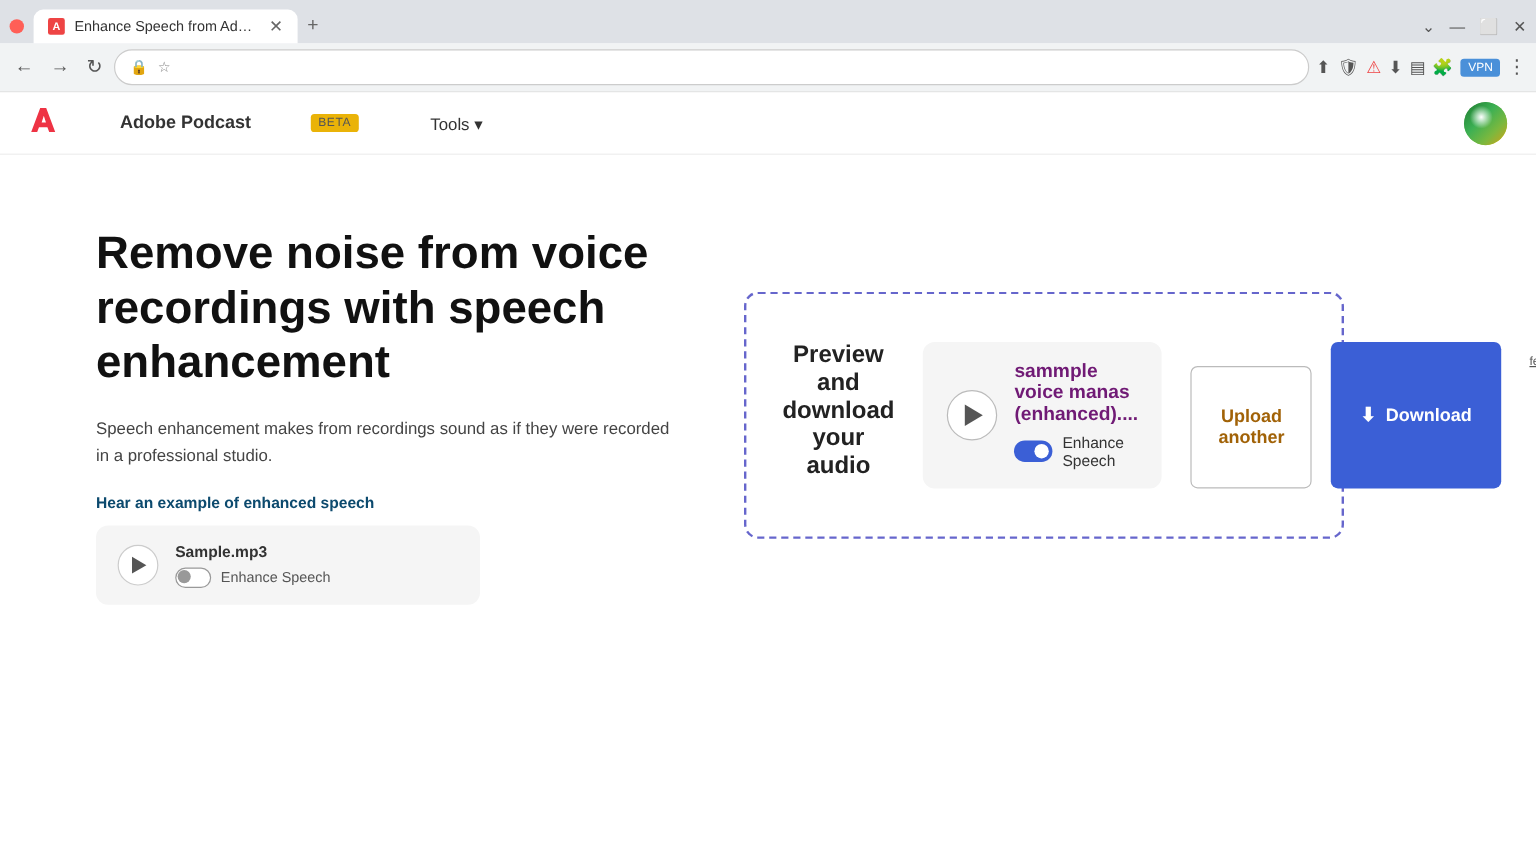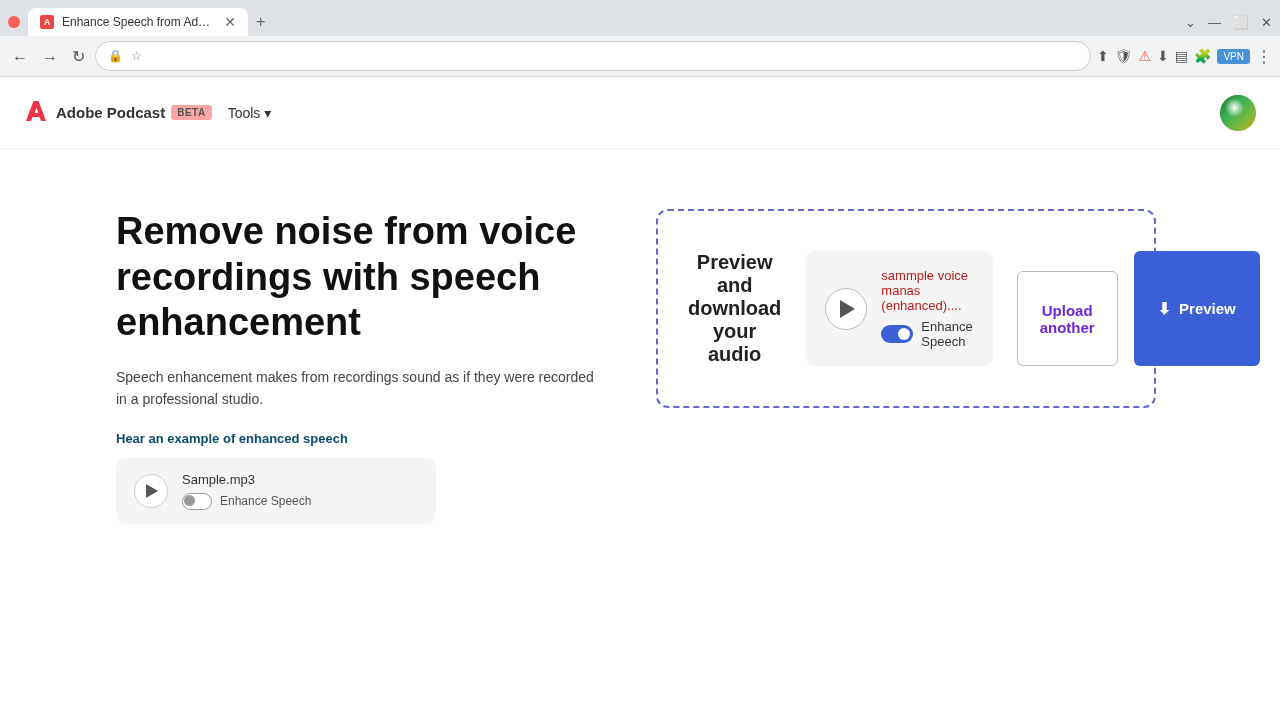--- a/index.html
+++ b/index.html
@@ -19,63 +19,63 @@
     .nav-btn { background: none; border: none; font-size: 16px; color: #555; cursor: pointer; padding: 4px; border-radius: 4px; }
     .address-bar { flex: 1; display: flex; align-items: center; background: #fff; border: 1px solid #ccc; border-radius: 20px; padding: 4px 12px; gap: 8px; height: 30px; }
     .address-text { font-size: 13px; color: #333; flex: 1; }
     .nav-actions { display: flex; align-items: center; gap: 6px; }
     .vpn-badge { background: #4a90d9; color: #fff; font-size: 10px; padding: 2px 6px; border-radius: 3px; }
 
     
     .page { height: calc(720px - 76px); background: #fff; }
 
     
-    .header { display: flex; align-items: center; padding: 14px 24px; height: 72px; border-bottom: 1px solid #eee; }
+    .header { display: flex; align-items: center; padding: 14px 24px; height: 52px; border-bottom: 1px solid #eee; gap: 44px; }
     .adobe-logo { margin-right: 8px; }
     .adobe-logo svg { width: 24px; height: 24px; }
     .brand-name { font-size: 15px; font-weight: 600; color: #333; margin-right: 6px; }
-    .beta-badge { background: #fca5a5; color: #555; font-size: 10px; font-weight: 700; padding: 2px 6px; border-radius: 3px; letter-spacing: 0.5px; }
+    .beta-badge { background: #eab308; color: #555; font-size: 10px; font-weight: 400; padding: 2px 6px; border-radius: 3px; letter-spacing: 0.5px; }
     .tools-btn { display: flex; gap: 4px; margin-left: 16px; font-size: 14px; color: #333; background: none; border: none; cursor: pointer; }
     .header-right { margin-left: auto; }
     .avatar { width: 36px; height: 36px; border-radius: 50%; background: linear-gradient(135deg, #2c7a3f, #4caf50, #8bc34a, #ffd700); display: flex; align-items: center; justify-content: center; overflow: hidden; cursor: pointer; }
     .avatar-inner { width: 100%; height: 100%; background: radial-gradient(circle at 40% 35%, #fff 0%, transparent 30%), linear-gradient(135deg, #1e7a2e 0%, #3cb054 40%, #7cb83e 70%, #d4a017 100%); border-radius: 50%; }
 
     
-    .main { display: flex; padding: 60px 116px; gap: 60px; align-items: flex-start; }
+    .main { display: flex; padding: 60px 80px; gap: 60px; align-items: center; }
 
     
     .left-section { flex: 1; max-width: 480px; }
     .main-title { font-size: 38px; font-weight: 800; color: #111; line-height: 1.2; margin-bottom: 20px; }
     .description { font-size: 14px; color: #444; line-height: 1.6; margin-bottom: 20px; }
     .example-label { font-size: 13px; font-weight: 600; color: #0c4a6e; margin-bottom: 12px; }
     .sample-player { display: flex; align-items: center; gap: 14px; background: #f5f5f5; border-radius: 10px; padding: 14px 18px; max-width: 320px; }
     .play-btn-small { width: 34px; height: 34px; border-radius: 50%; background: #fff; border: 1.5px solid #ccc; display: flex; align-items: center; justify-content: center; cursor: pointer; flex-shrink: 0; }
     .play-icon { width: 0; height: 0; border-top: 7px solid transparent; border-bottom: 7px solid transparent; border-left: 12px solid #555; margin-left: 2px; }
     .sample-info { display: flex; flex-direction: column; gap: 6px; }
-    .sample-name { font-size: 13px; font-weight: 400; color: #333; }
+    .sample-name { font-size: 13px; font-weight: 700; color: #333; }
     .enhance-toggle-row { display: flex; align-items: center; gap: 8px; }
     .toggle-off { width: 30px; height: 17px; border-radius: 10px; border: 1.5px solid #999; background: #fff; position: relative; flex-shrink: 0; }
     .toggle-knob-off { width: 11px; height: 11px; border-radius: 50%; background: #999; position: absolute; top: 1px; left: 1px; }
     .enhance-label-small { font-size: 12px; color: #555; }
 
     
     .right-section { width: 500px; border: 2px dashed #6666cc; border-radius: 12px; padding: 40px 30px; display: flex; flex-direction: row; gap: 24px; }
     .preview-title { font-size: 20px; font-weight: 700; color: #222; text-align: center; }
     .audio-player-card { background: #f5f5f5; border-radius: 10px; padding: 16px 20px; display: flex; align-items: center; gap: 14px; }
     .play-btn-large { width: 42px; height: 42px; border-radius: 50%; background: #fff; border: 1.5px solid #bbb; display: flex; align-items: center; justify-content: center; cursor: pointer; flex-shrink: 0; }
     .play-icon-lg { width: 0; height: 0; border-top: 9px solid transparent; border-bottom: 9px solid transparent; border-left: 15px solid #555; margin-left: 3px; }
     .audio-info { display: flex; flex-direction: column; gap: 6px; }
-    .audio-filename { font-size: 13px; font-weight: 400; color: #b91c1c; }
+    .audio-filename { font-size: 16px; font-weight: 700; color: #701a75; }
     .enhance-speech-row { display: flex; align-items: center; gap: 8px; }
     .toggle-on { width: 32px; height: 18px; border-radius: 10px; background: #3b5fd6; position: relative; flex-shrink: 0; cursor: pointer; }
     .toggle-knob-on { width: 12px; height: 12px; border-radius: 50%; background: #fff; position: absolute; top: 3px; right: 3px; }
     .enhance-speech-label { font-size: 13px; color: #333; }
 
     .action-buttons { display: flex; justify-content: center; gap: 16px; }
-    .upload-another-btn { background: #fff; border: 1.5px solid #bbb; border-radius: 6px; padding: 12px 22px; font-size: 15px; font-weight: 600; color: #6d28d9; cursor: pointer; margin-top: 20px; }
+    .upload-another-btn { background: #fff; border: 1.5px solid #bbb; border-radius: 6px; padding: 12px 22px; font-size: 15px; font-weight: 600; color: #a16207; cursor: pointer; margin-top: 20px; }
     .download-btn { display: flex; align-items: center; gap: 8px; background: #3b5fd6; border: none; border-radius: 6px; padding: 12px 24px; font-size: 15px; font-weight: 600; color: #fff; cursor: pointer; }
     .download-icon { font-size: 16px; }
     .feedback-link { text-align: center; color: #555; font-size: 10px; text-decoration: underline; cursor: pointer; }
   </style>
 </head>
 <body>
 
 <div class="browser-chrome">
   <div class="tab-bar">
     <div style="width:8px"></div>
@@ -176,20 +176,20 @@
             </div>
             <span class="enhance-speech-label">Enhance Speech</span>
           </div>
         </div>
       </div>
 
       <div class="action-buttons">
         <button class="upload-another-btn">Upload another</button>
         <button class="download-btn">
           <span class="download-icon">⬇</span>
-          <span>Preview</span>
+          <span>Download</span>
         </button>
       </div>
 
       <span class="feedback-link">Give feedback</span>
     </div>
   </div>
 </div>
 
 </body></html>

